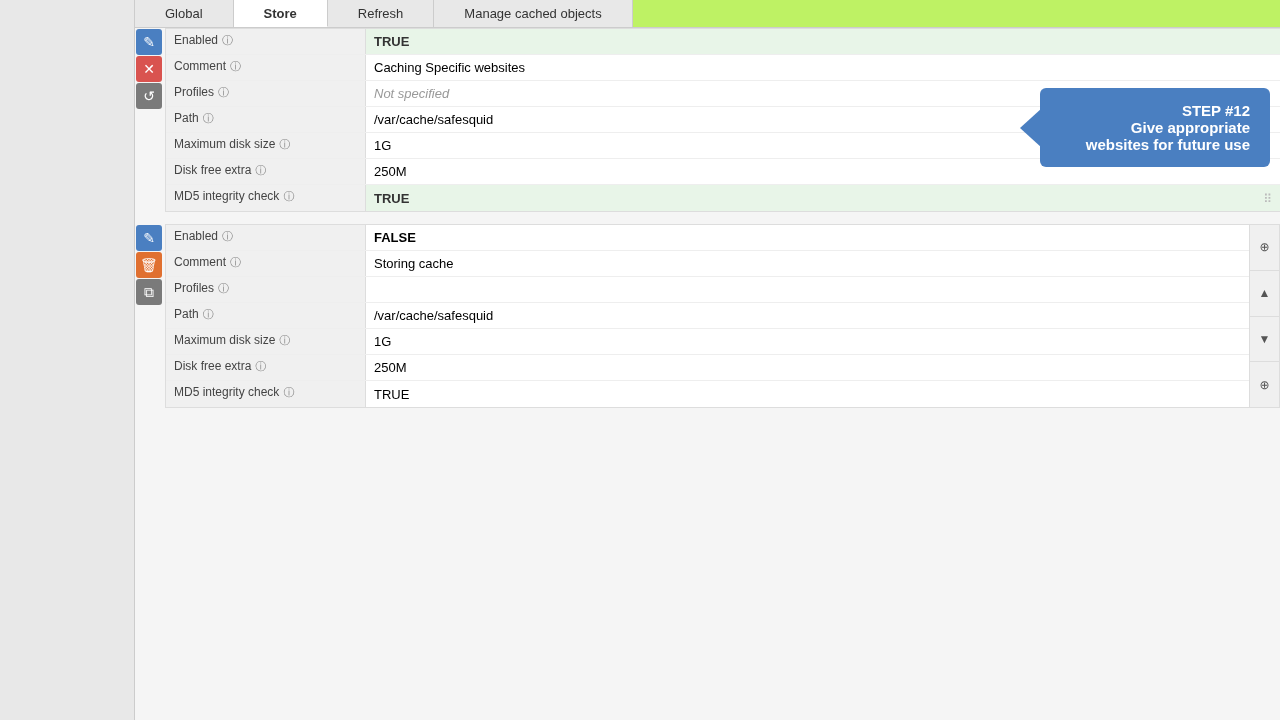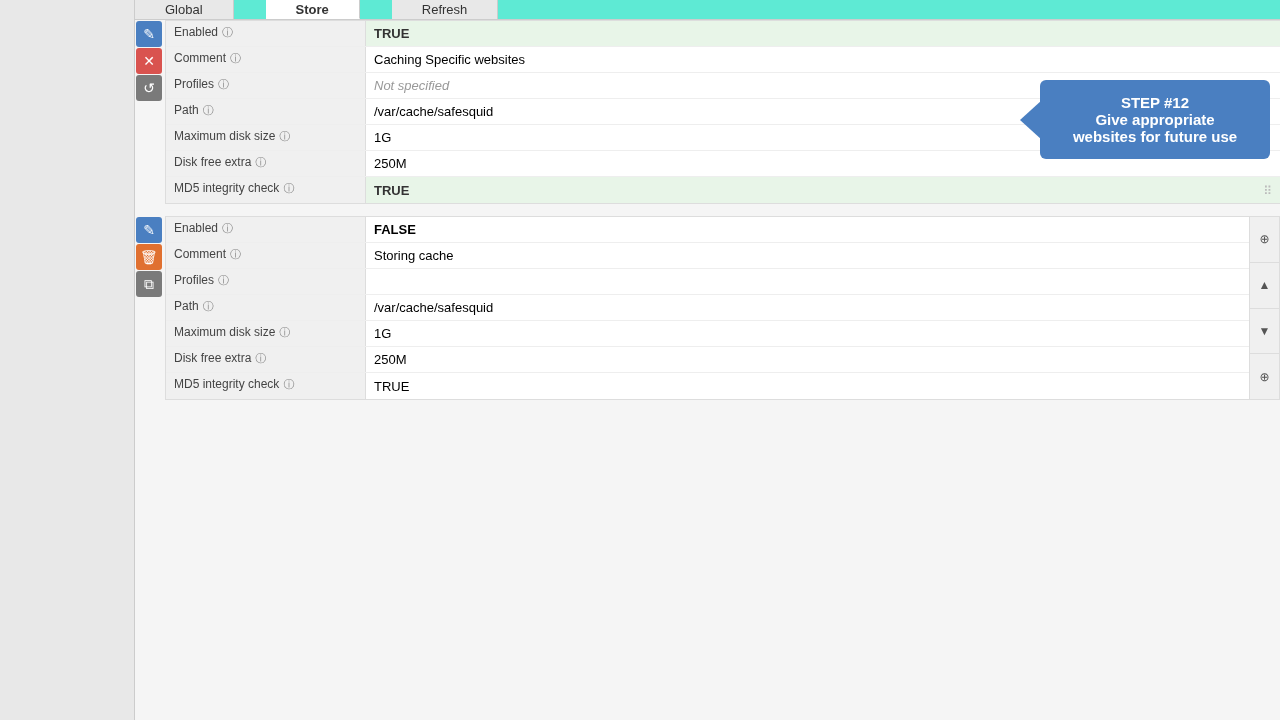--- a/index.html
+++ b/index.html
@@ -26,24 +26,23 @@
     .main {
       flex: 1;
       display: flex;
       flex-direction: column;
       background: #f0f0f0;
     }
 
     
     .nav-tabs {
       display: flex;
-      background: #5eead4;
+      background: #bef264;
       border-bottom: 1px solid #ccc;
-      height: 20px;
-      gap: 32px;
+      height: 28px;
     }
     .nav-tab {
       padding: 4px 30px;
       cursor: pointer;
       border-right: 1px solid #ccc;
       display: flex;
       align-items: center;
       font-size: 13px;
       color: #333;
       background: #e8e8e8;
@@ -184,21 +183,21 @@
     .step-callout {
       position: absolute;
       top: 60px;
       right: 10px;
       background: #4a7fc1;
       color: white;
       padding: 14px 20px;
       border-radius: 6px;
       font-size: 15px;
       font-weight: bold;
-      text-align: center;
+      text-align: right;
       width: 230px;
       z-index: 100;
     }
     .step-callout::before {
       content: '';
       position: absolute;
       left: -40px;
       top: 50%;
       transform: translateY(-50%);
       border: 20px solid transparent;
@@ -230,20 +229,21 @@
 <body>
 
 <div class="sidebar"></div>
 
 <div class="main">
 
   <div class="nav-tabs">
     <div class="nav-tab">Global</div>
     <div class="nav-tab active">Store</div>
     <div class="nav-tab">Refresh</div>
+    <div class="nav-tab">Manage cached objects</div>
   </div>
 
   <div class="content">
 
     <div class="record-wrapper">
 
       <div class="action-btns">
         <button class="action-btn btn-blue">✎</button>
         <button class="action-btn btn-red">✕</button>
         <button class="action-btn btn-gray">↺</button>

